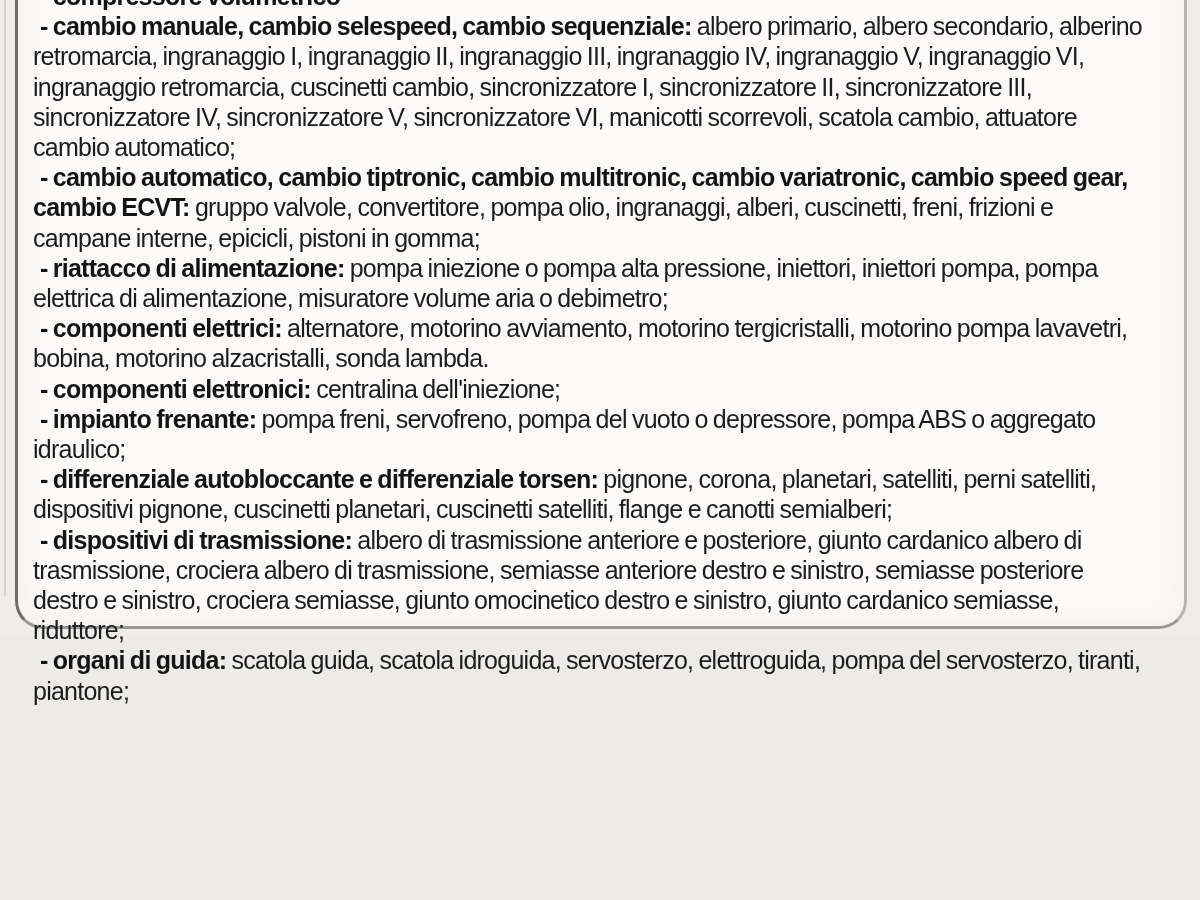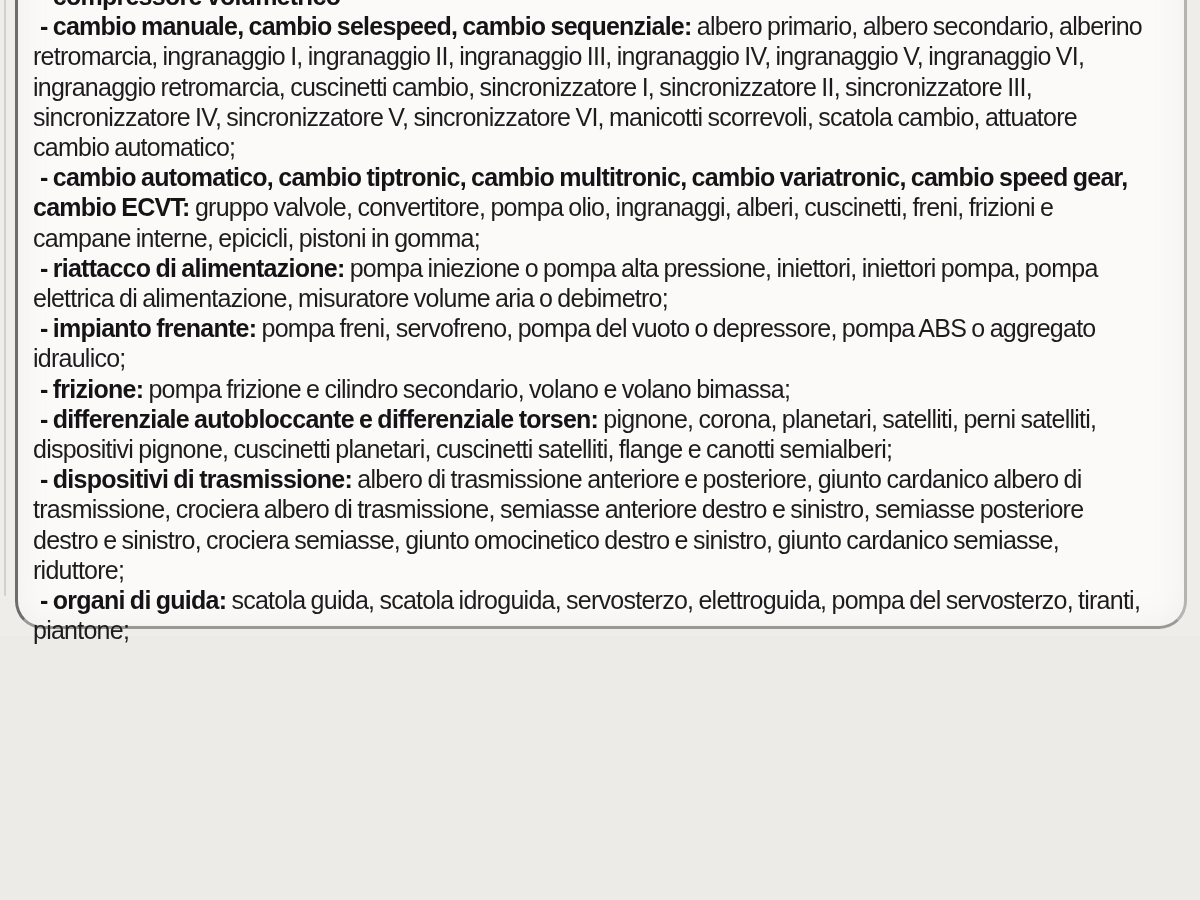--- a/index.html
+++ b/index.html
@@ -54,19 +54,20 @@
 
 <div class="scan">
   <div class="paper">
     
   </div>
   <div class="content" id="doc-content">
       <p class="item"><b>- compressore volumetrico</b><span></span></p>
       <p class="item"><b>- cambio manuale, cambio selespeed, cambio sequenziale:</b><span> albero primario, albero secondario, alberino retromarcia, ingranaggio I, ingranaggio II, ingranaggio III, ingranaggio IV, ingranaggio V, ingranaggio VI, ingranaggio retromarcia, cuscinetti cambio, sincronizzatore I, sincronizzatore II, sincronizzatore III, sincronizzatore IV, sincronizzatore V, sincronizzatore VI, manicotti scorrevoli, scatola cambio, attuatore cambio automatico;</span></p>
       <p class="item"><b>- cambio automatico, cambio tiptronic, cambio multitronic, cambio variatronic, cambio speed gear, cambio ECVT:</b><span> gruppo valvole, convertitore, pompa olio, ingranaggi, alberi, cuscinetti, freni, frizioni e campane interne, epicicli, pistoni in gomma;</span></p>
       <p class="item"><b>- riattacco di alimentazione:</b><span> pompa iniezione o pompa alta pressione, iniettori, iniettori pompa, pompa elettrica di alimentazione, misuratore volume aria o debimetro;</span></p>
+      <p class="item"><b>- componenti elettrici:</b><span> alternatore, motorino avviamento, motorino tergicristalli, motorino pompa lavavetri, bobina, motorino alzacristalli, sonda lambda.</span></p>
+      <p class="item"><b>- componenti elettronici:</b><span> centralina dell'iniezione;</span></p>
       <p class="item"><b>- impianto frenante:</b><span> pompa freni, servofreno, pompa del vuoto o depressore, pompa ABS o aggregato idraulico;</span></p>
-      <p class="item"><b>- frizione:</b><span> pompa frizione e cilindro secondario, volano e volano bimassa;</span></p>
       <p class="item"><b>- differenziale autobloccante e differenziale torsen:</b><span> pignone, corona, planetari, satelliti, perni satelliti, dispositivi pignone, cuscinetti planetari, cuscinetti satelliti, flange e canotti semialberi;</span></p>
       <p class="item"><b>- dispositivi di trasmissione:</b><span> albero di trasmissione anteriore e posteriore, giunto cardanico albero di trasmissione, crociera albero di trasmissione, semiasse anteriore destro e sinistro, semiasse posteriore destro e sinistro, crociera semiasse, giunto omocinetico destro e sinistro, giunto cardanico semiasse, riduttore;</span></p>
       <p class="item"><b>- organi di guida:</b><span> scatola guida, scatola idroguida, servosterzo, elettroguida, pompa del servosterzo, tiranti, piantone;</span></p>
     </div>
 </div>
 
 </body></html>

